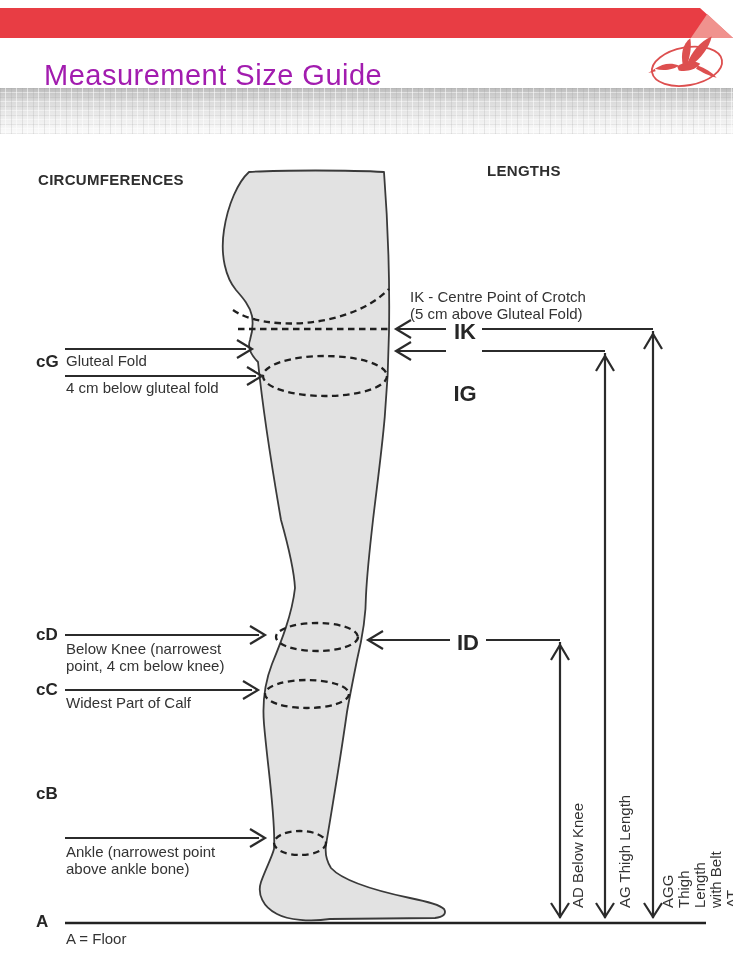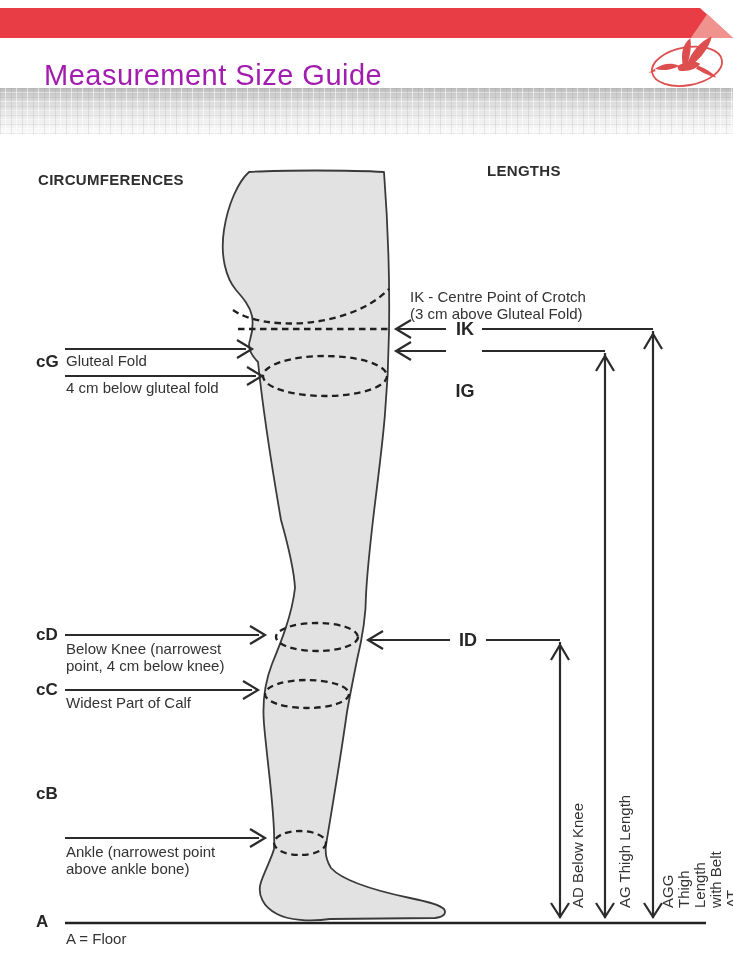--- a/index.html
+++ b/index.html
@@ -17,21 +17,21 @@
     background:
       repeating-linear-gradient(90deg, rgba(150,150,150,.20) 0 1px, rgba(0,0,0,0) 1px 5px,
         rgba(255,255,255,.55) 5px 6px, rgba(0,0,0,0) 6px 11px),
       repeating-linear-gradient(180deg, rgba(150,150,150,.16) 0 1px, rgba(0,0,0,0) 1px 4px,
         rgba(255,255,255,.45) 4px 5px, rgba(0,0,0,0) 5px 9px),
       linear-gradient(180deg,#bdbdbd 0,#dadada 28%,#ececec 62%,#fbfbfb 100%);}
   
   .lbl{position:absolute;font-size:15px;line-height:1.1;color:#333;white-space:pre-line;}
   .code{position:absolute;font-size:17px;font-weight:bold;color:#262626;}
   .heading{position:absolute;font-size:15px;font-weight:bold;color:#2e2e2e;letter-spacing:.3px;}
-  .marker{position:absolute;width:34px;text-align:center;font-size:18px;font-weight:bold;color:#262626;}
+  .marker{position:absolute;width:34px;text-align:center;font-size:22px;font-weight:bold;color:#262626;}
   .vlabel{position:absolute;font-size:15px;line-height:16px;color:#333;white-space:pre-line;
           transform:rotate(-90deg);transform-origin:0 0;}
   svg.diagram{position:absolute;left:0;top:0;}
 </style>
 </head>
 <body>
 
 <div class="page">
 
   <div class="red-bar"></div>
@@ -141,21 +141,21 @@
   <div class="lbl" style="left:66px;top:695px;">Widest Part of Calf</div>
 
   <div class="code" style="left:36px;top:784px;">cB</div>
   <div class="lbl" style="left:66px;top:844px;">Ankle (narrowest point
 above ankle bone)</div>
 
   <div class="code" style="left:36px;top:912px;">A</div>
   <div class="lbl" style="left:66px;top:931px;">A = Floor</div>
 
   <div class="lbl" style="left:410px;top:289px;">IK - Centre Point of Crotch
-(3 cm above Gluteal Fold)</div>
+(5 cm above Gluteal Fold)</div>
   <div class="marker" style="left:448px;top:319px;">IK</div>
   <div class="marker" style="left:448px;top:341px;margin-top:40px;">IG</div>
   <div class="marker" style="left:451px;top:630px;">ID</div>
 
   <div class="vlabel" style="left:570px;top:908px;">AD Below Knee</div>
   <div class="vlabel" style="left:617px;top:908px;">AG Thigh Length</div>
   <div class="vlabel" style="left:660px;top:908px;">AGG Thigh Length with Belt
 AT Pantyhose
 ATM Maternity Pantyhose</div>
 

